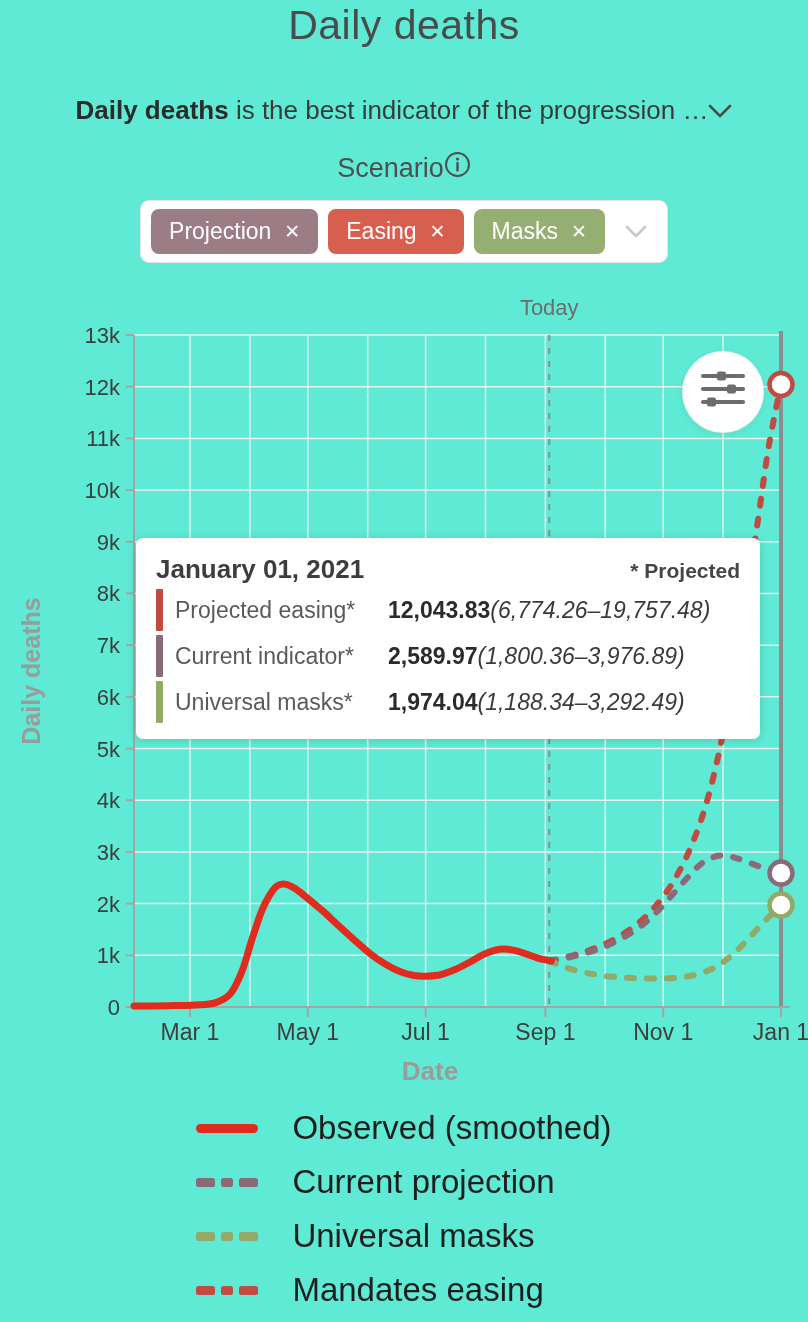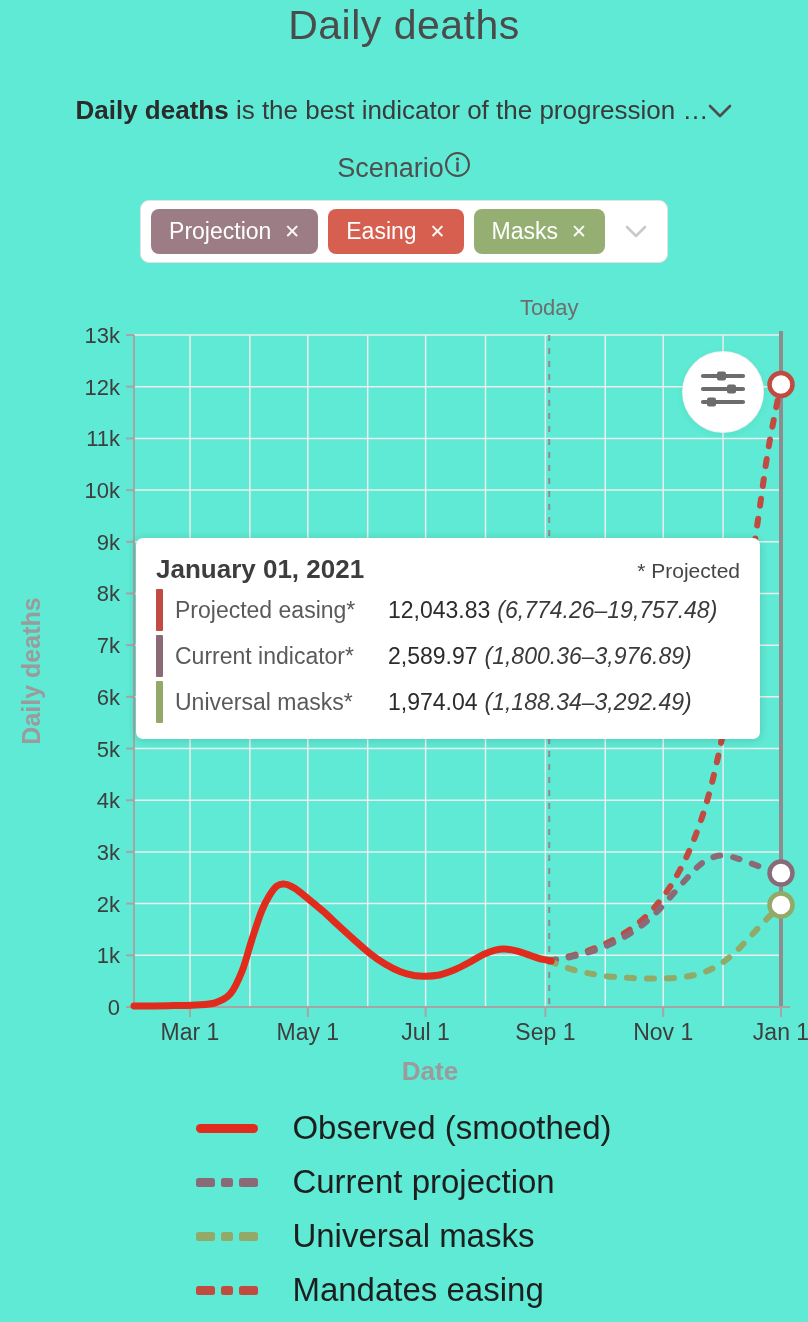--- a/index.html
+++ b/index.html
@@ -29,26 +29,26 @@
   #chart text{font-family:"Liberation Sans",sans-serif;}
   .settings-btn{position:absolute;left:683px;top:62px;width:80px;height:80px;border-radius:50%;
     background:#fff;box-shadow:0 0 0 1px #f1f1f1,0 2px 10px rgba(0,0,0,.06);
     display:flex;align-items:center;justify-content:center;cursor:pointer;}
 
   
   .tip{position:absolute;left:136px;top:248px;width:624px;background:#fff;border-radius:7px;
     box-shadow:0 1px 10px rgba(0,0,0,.15);padding:16px 20px 16px 20px;}
   .tip-head{display:flex;justify-content:space-between;align-items:flex-start;}
   .tip-title{font-size:26px;color:#3d3d3d;font-weight:600;}
-  .tip-note{font-size:21px;color:#454545;padding-top:5px;}
+  .tip-note{font-size:21px;color:#454545;padding-top:5px;font-weight:bold;}
   .tip-row{display:flex;align-items:center;margin-top:4px;}
   .tip-row:first-of-type{margin-top:13px;}
   .tip-bar{width:7px;height:42px;border-radius:1px;background:var(--c);margin-right:12px;flex:none;}
   .tip-label{width:213px;font-size:23px;color:#5a5a5a;flex:none;}
-  .tip-val{font-size:23px;font-weight:400;color:#2b2b2b;margin-right:7px;white-space:nowrap;}
+  .tip-val{font-size:23px;font-weight:700;color:#2b2b2b;white-space:nowrap;}
   .tip-range{font-size:23px;font-style:italic;color:#3a3a3a;white-space:nowrap;}
 
   
   .legend{position:absolute;top:1101px;left:0;width:808px;display:flex;flex-direction:column;align-items:center;}
   .lg-inner{width:-moz-max-content;width:max-content;}
   .lg-row{display:flex;align-items:center;height:54px;}
   .lg-marker{width:62px;height:9px;border-radius:4.5px;margin-right:34px;flex:none;}
   .lg-marker.solid{background:var(--c);}
   .lg-marker.dashed{display:flex;justify-content:space-between;background:none;}
   .lg-marker.dashed i{display:block;height:9px;border-radius:2.5px;background:var(--c);}

